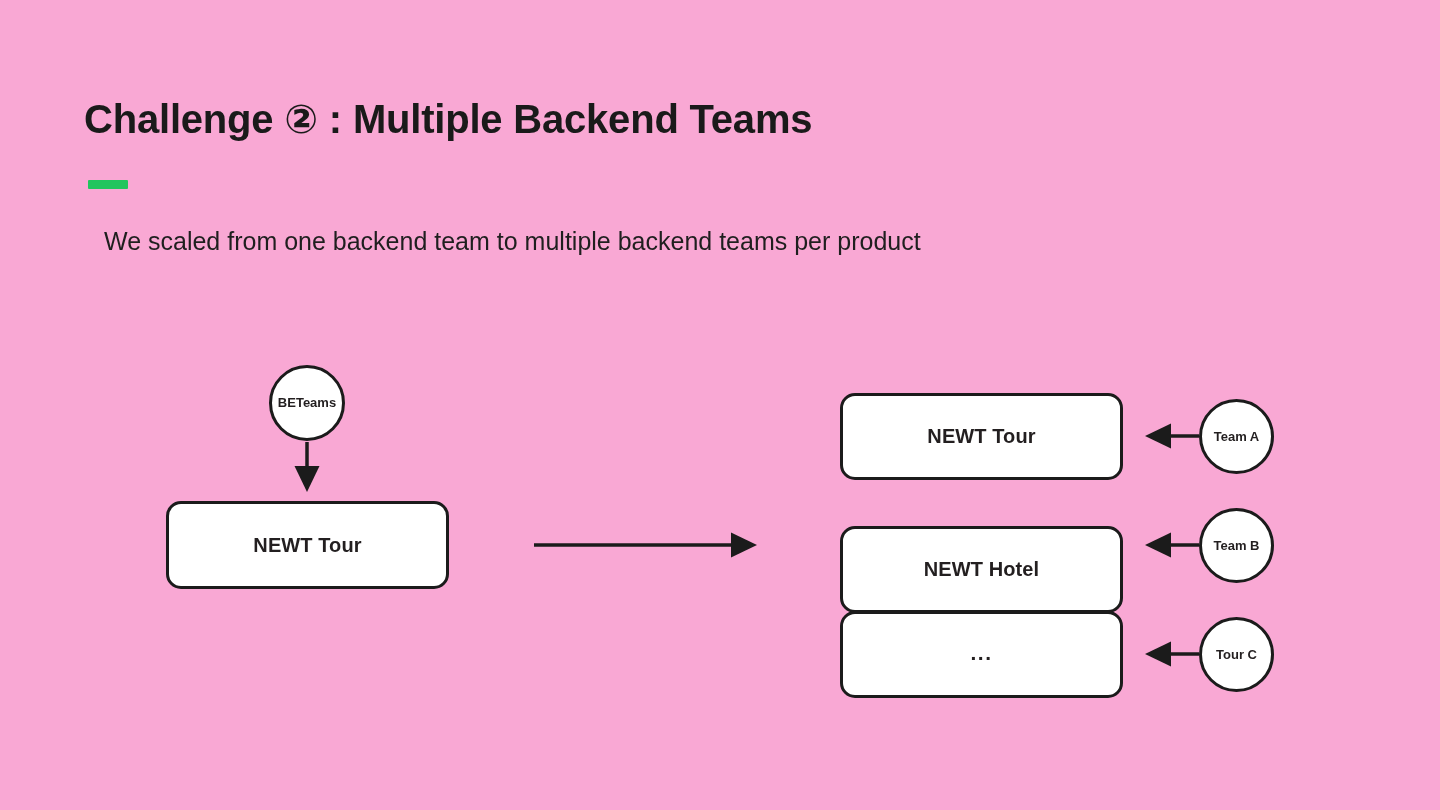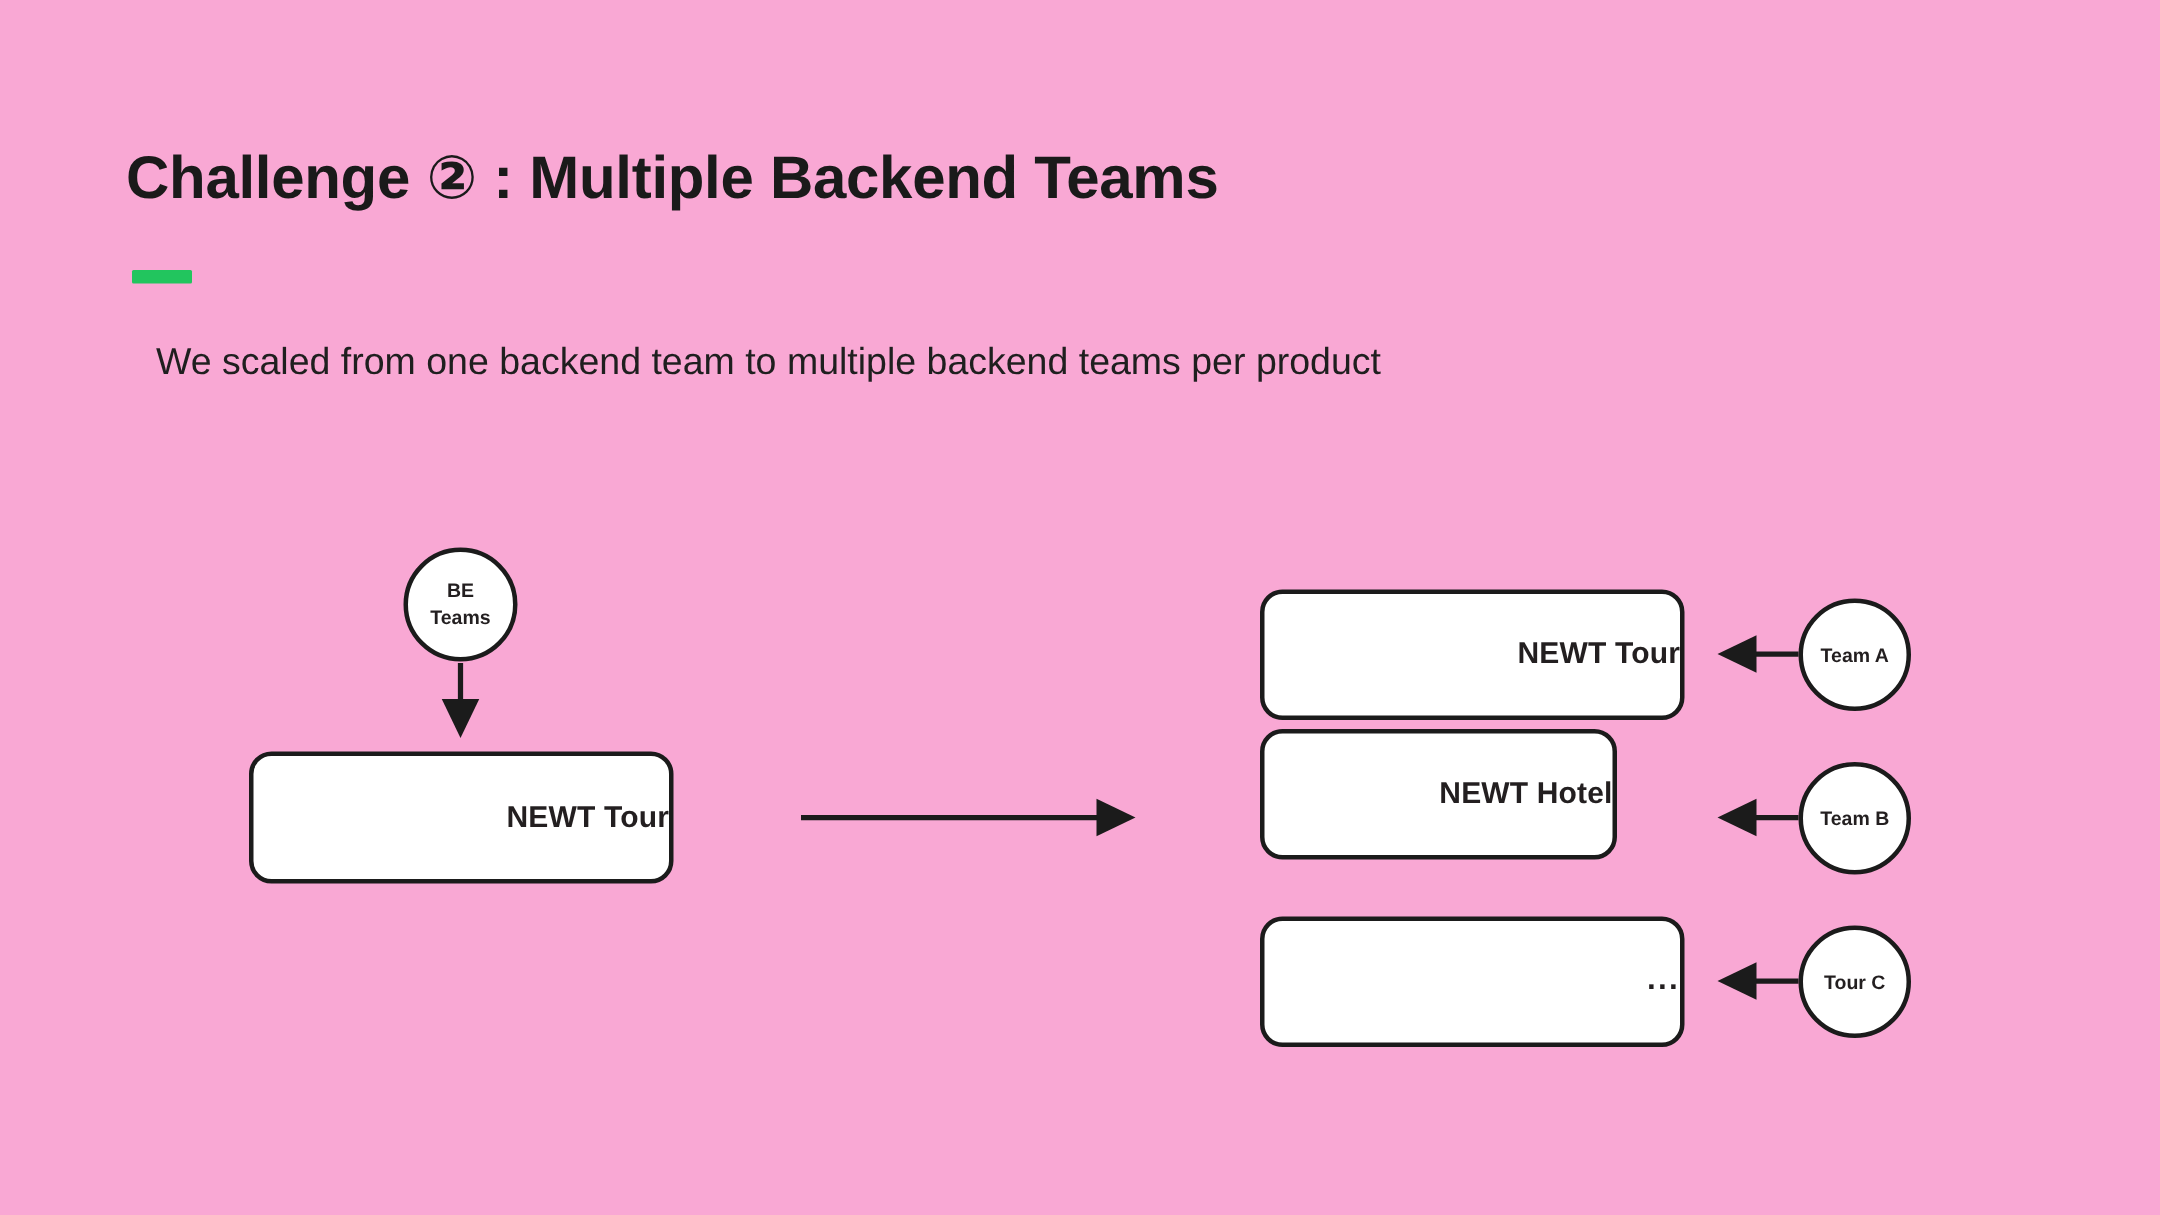--- a/index.html
+++ b/index.html
@@ -71,21 +71,21 @@
 
   
   .node-box {
     position: absolute;
     box-sizing: border-box;
     border: 3px solid #1b1b1b;
     border-radius: 15px;
     background: #ffffff;
     display: flex;
     align-items: center;
-    justify-content: flex-end;
+    justify-content: center;
   }
   .node-box-label {
     font-size: 20px;
     font-weight: 700;
     color: #231f20;
     letter-spacing: 0.1px;
     white-space: nowrap;
   }
   .node-box-label.ellipsis {
     font-size: 21px;
@@ -94,21 +94,21 @@
     top: -2px;
   }
 
   .node-circle {
     position: absolute;
     box-sizing: border-box;
     border: 3px solid #1b1b1b;
     border-radius: 50%;
     background: #ffffff;
     display: flex;
-    flex-direction: column;
+    flex-direction: row;
     align-items: center;
     justify-content: center;
   }
   .node-circle-label {
     font-size: 13px;
     font-weight: 700;
     color: #231f20;
     line-height: 1.35;
     text-align: center;
     white-space: nowrap;
@@ -123,21 +123,21 @@
   }
   #left-newt-tour-box {
     left: 166px;
     top: 501px;
     width: 283px;
     height: 88px;
   }
 
   
   #right-box-0 { left: 840px; top: 393px;  width: 283px; height: 87px; }
-  #right-box-1 { left: 840px; top: 486px;  width: 238px; height: 87px; }
+  #right-box-1 { left: 840px; top: 526px;  width: 283px; height: 87px; }
   #right-box-2 { left: 840px; top: 611px;  width: 283px; height: 87px; }
 
   #team-circle-0 { left: 1199px; top: 399px; width: 75px; height: 75px; }
   #team-circle-1 { left: 1199px; top: 508px; width: 75px; height: 75px; }
   #team-circle-2 { left: 1199px; top: 617px; width: 75px; height: 75px; }
 </style>
 </head>
 <body>
 
 <div class="slide">

